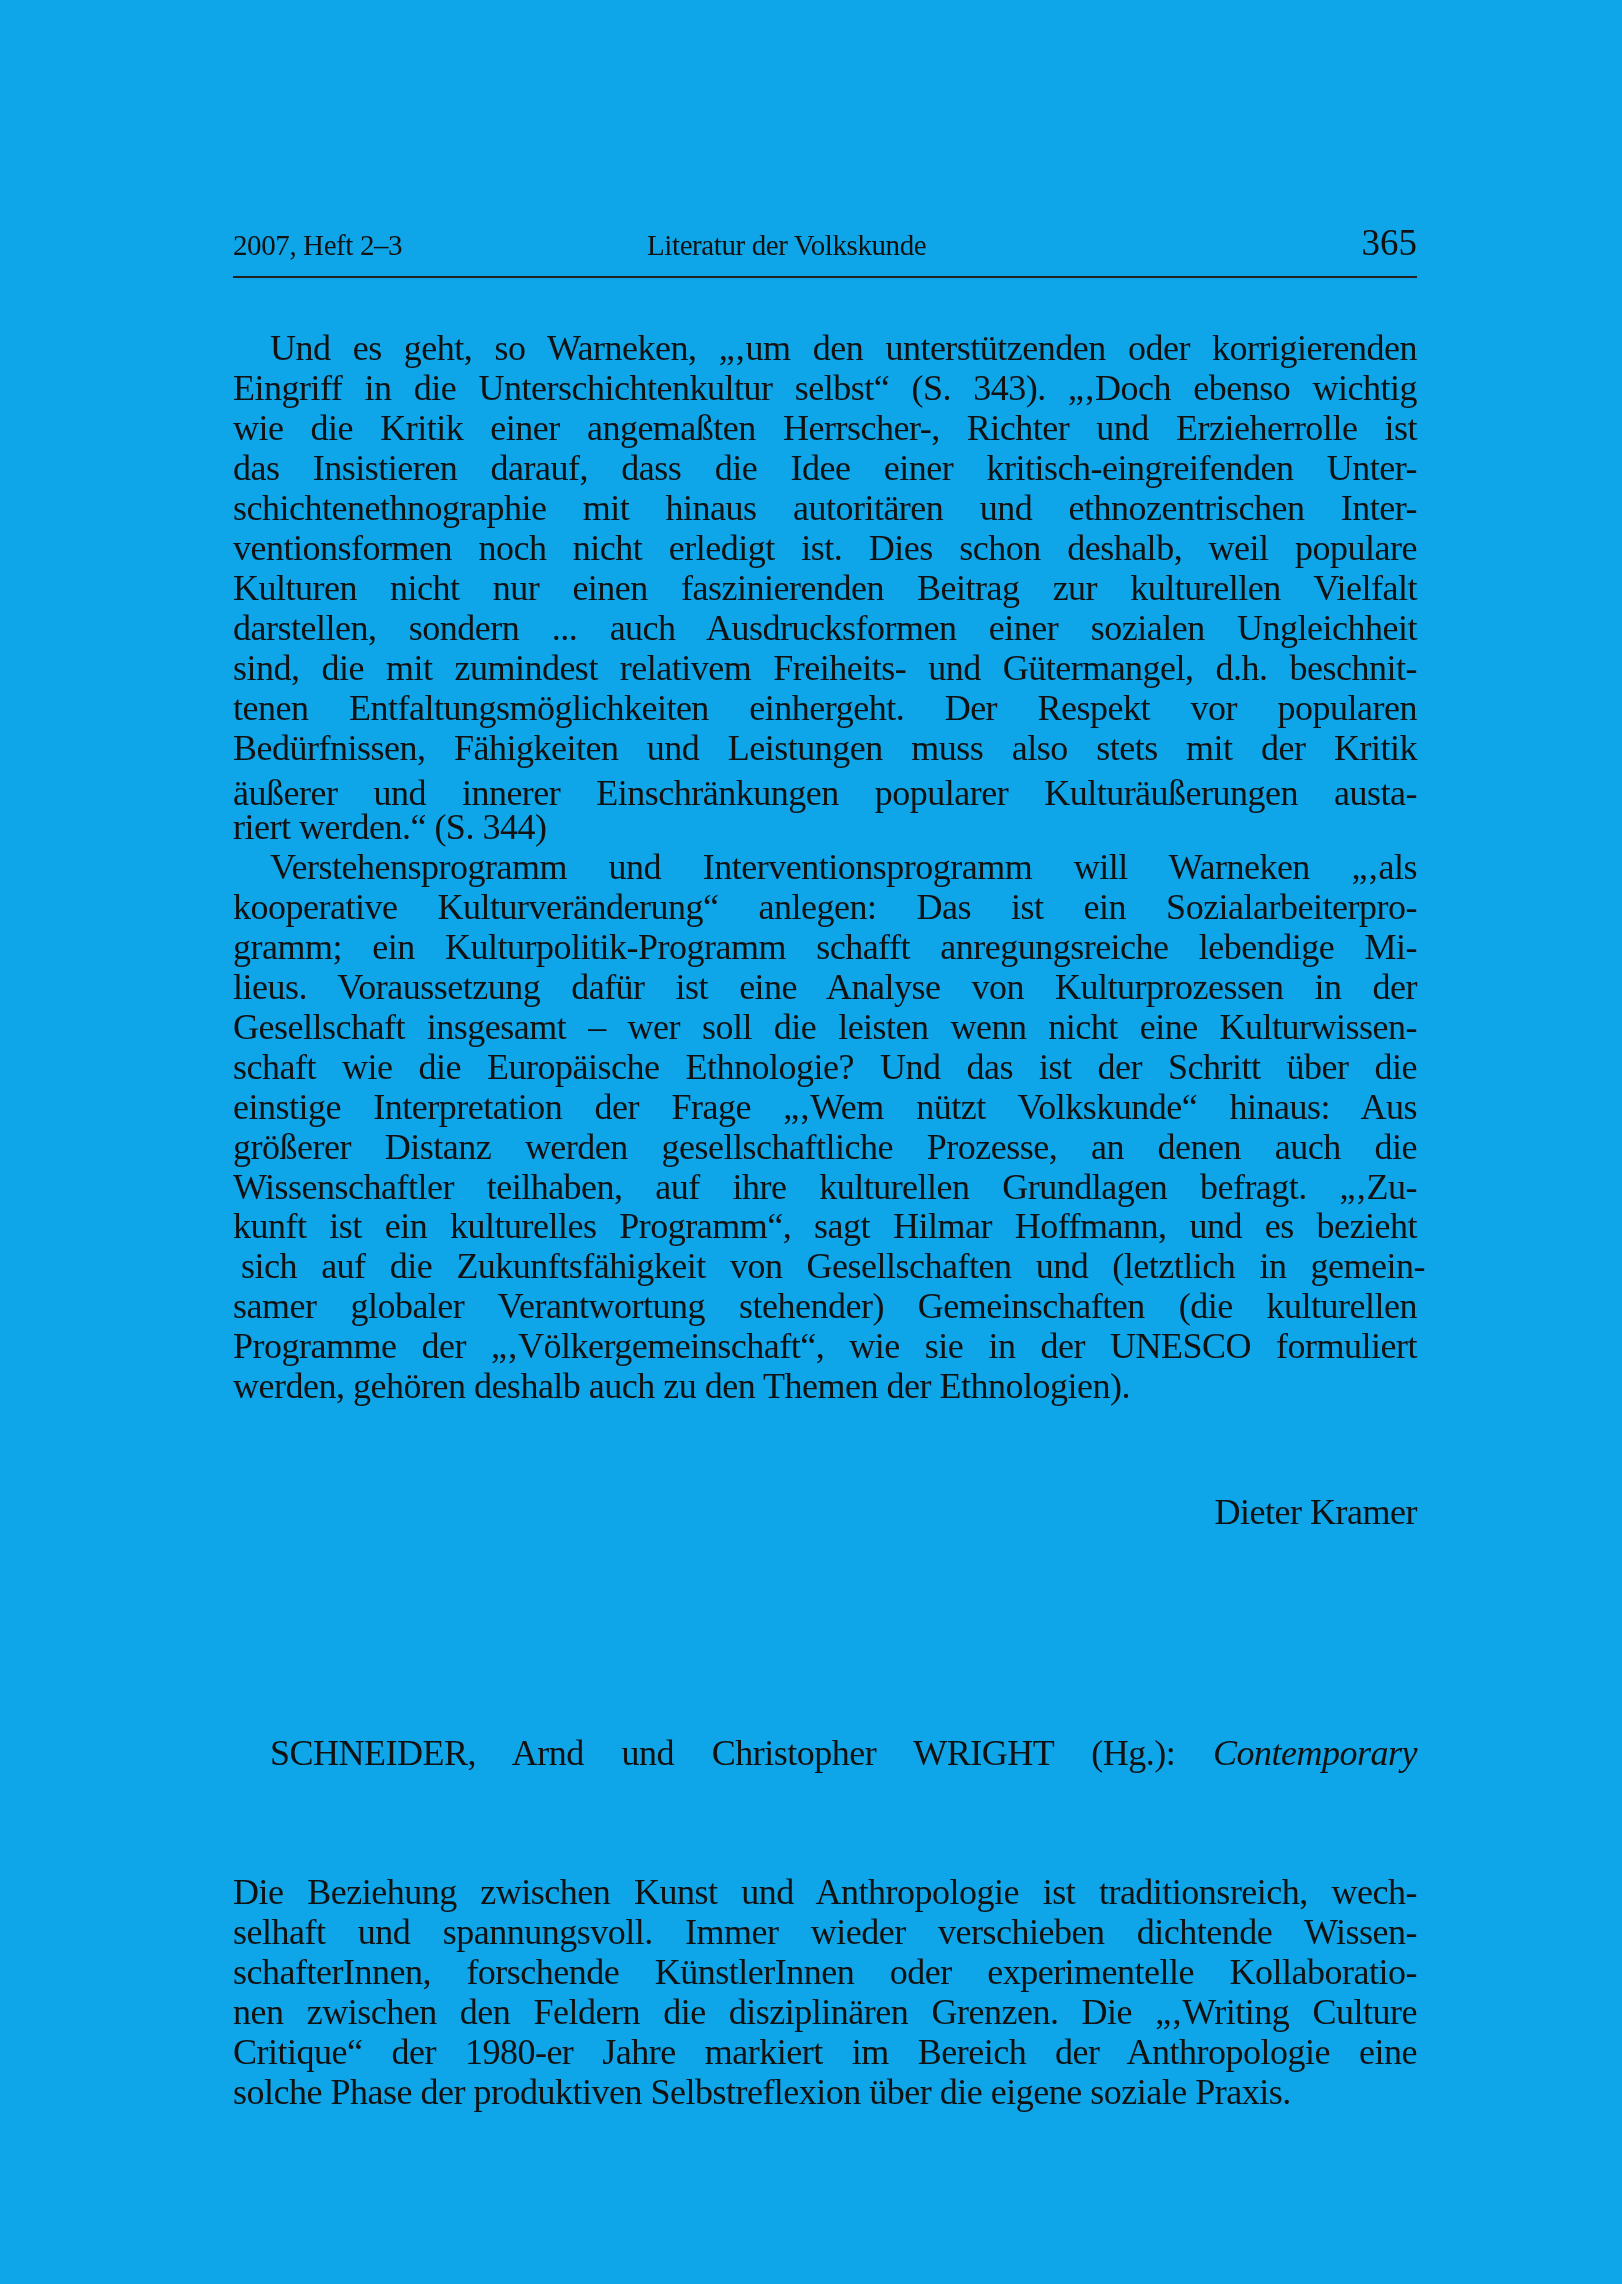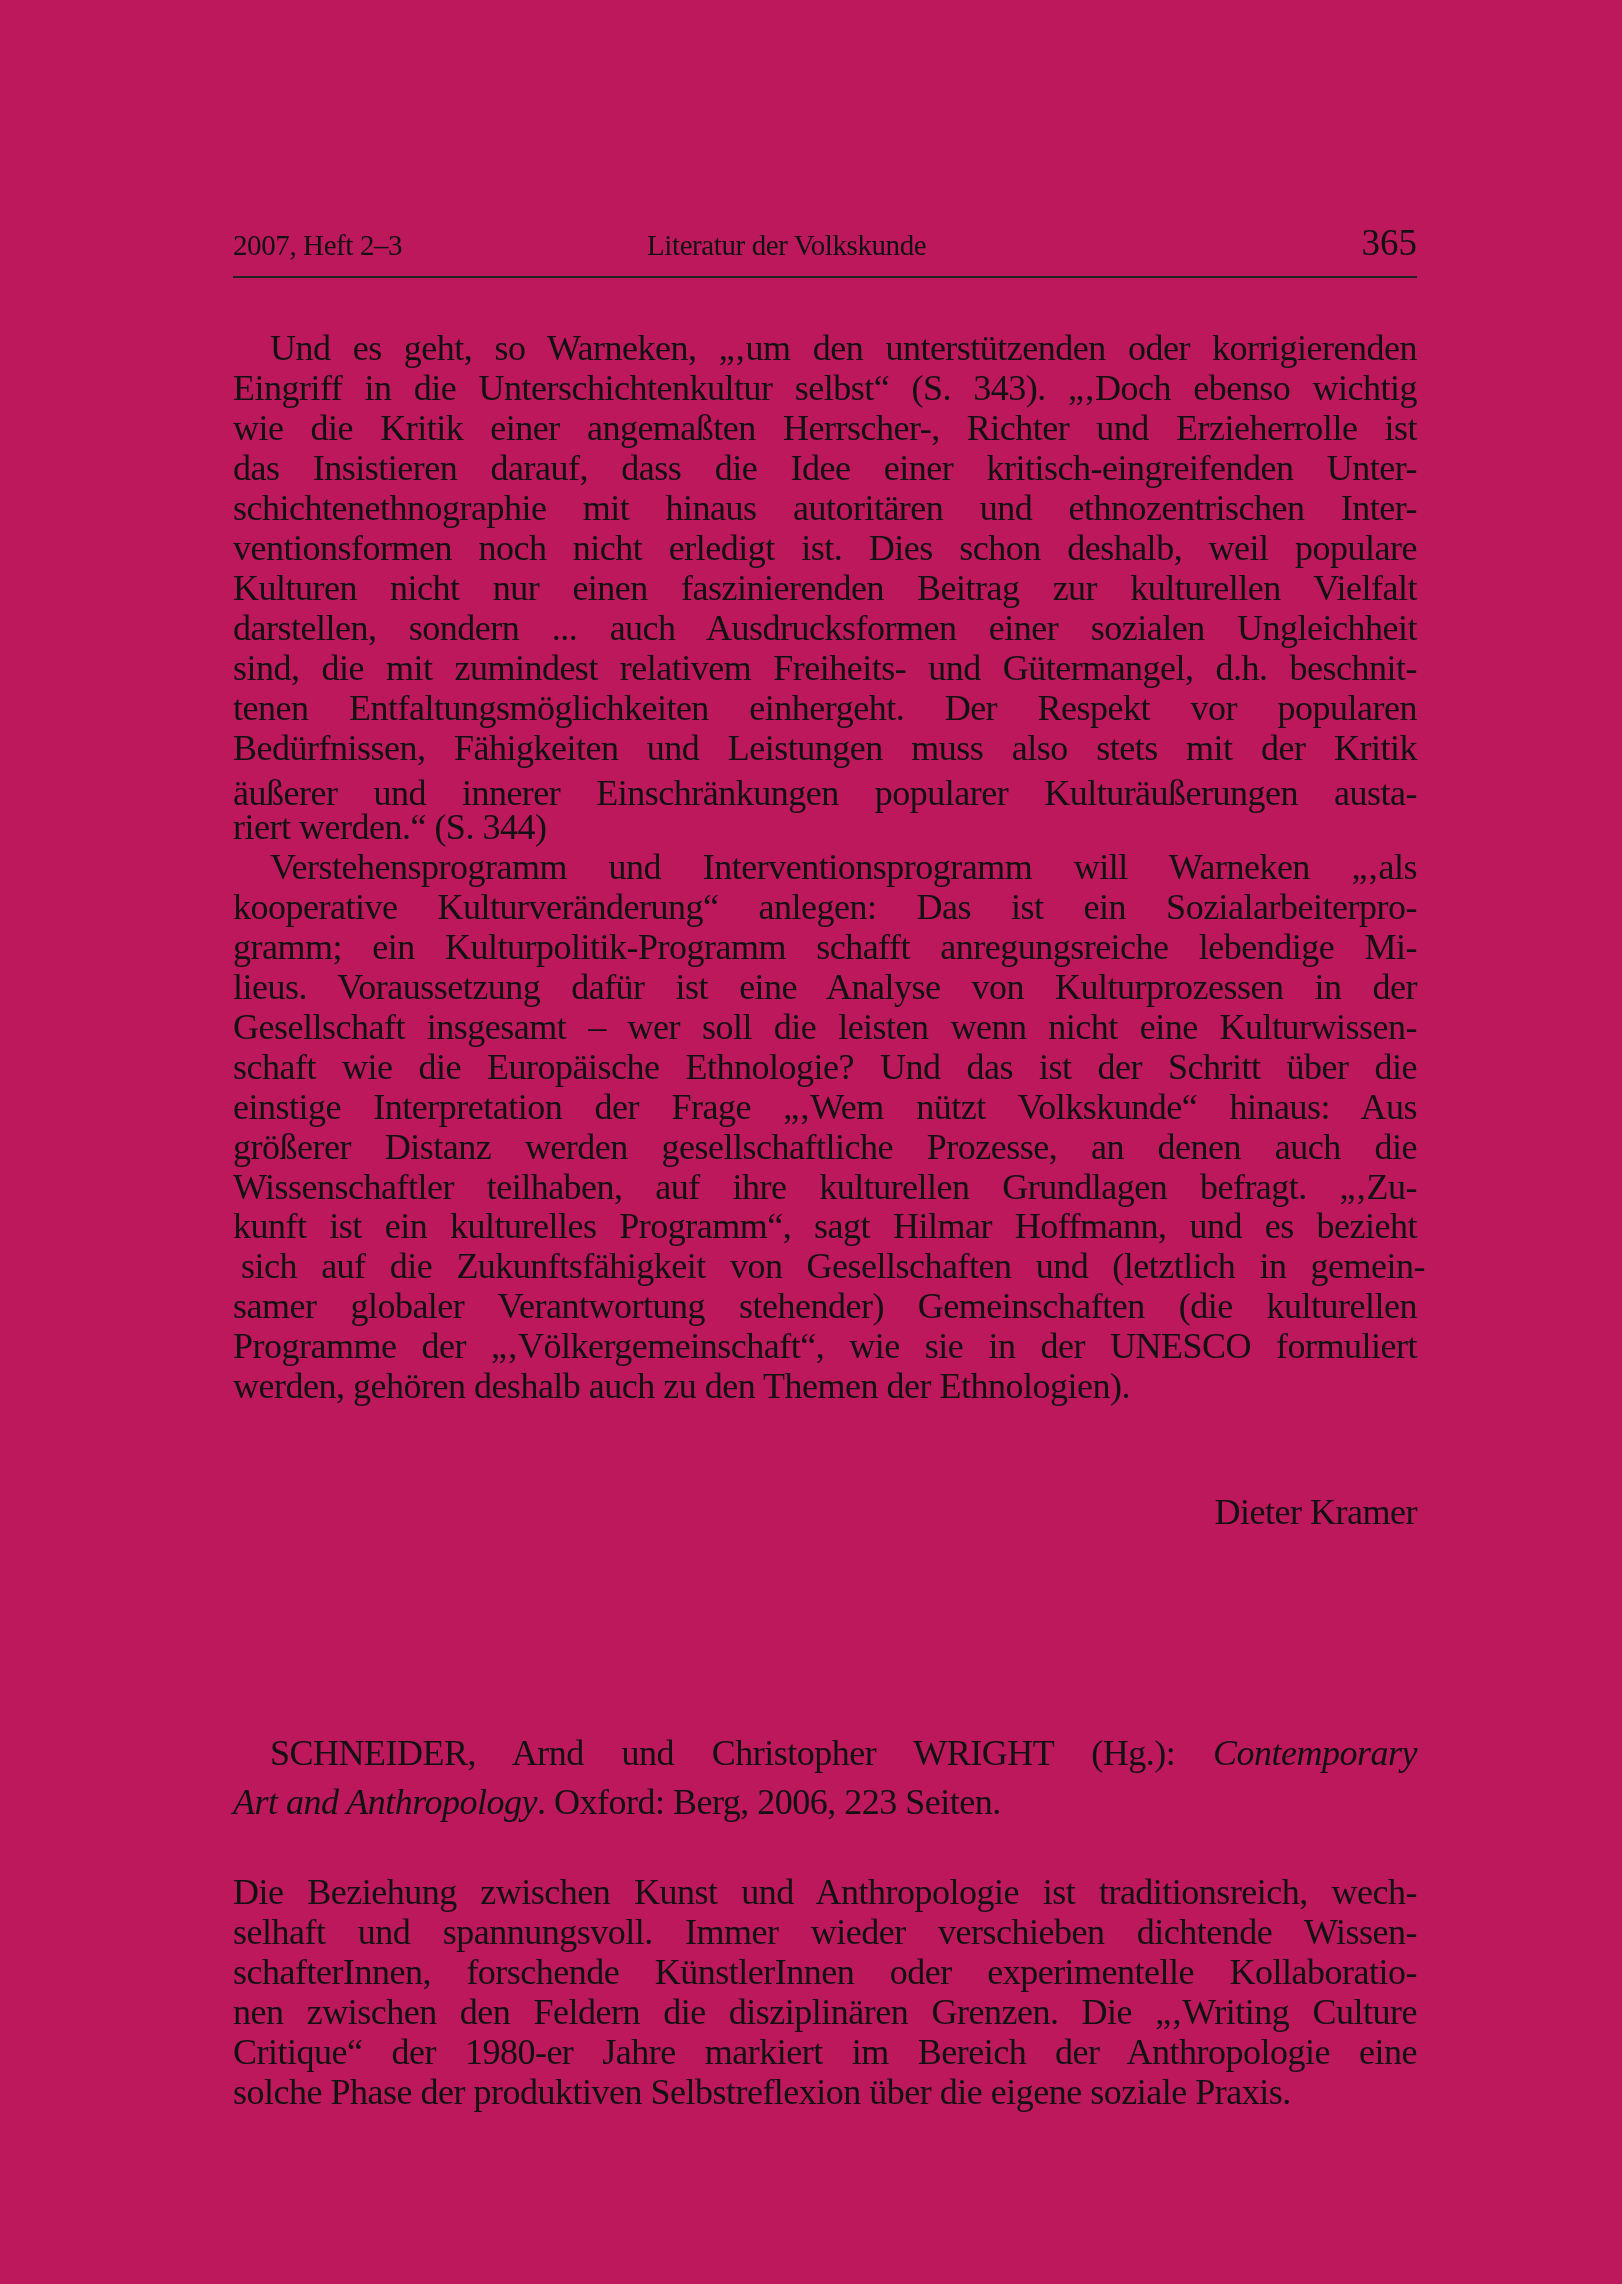--- a/index.html
+++ b/index.html
@@ -1,17 +1,17 @@
 <!DOCTYPE html>
 <html style="font-size:13px"><head>
 <meta charset="utf-8">
 <style>
   html, body { margin: 0; padding: 0; background: #ffffff; }
   body { width: 1622px; height: 2284px; position: relative; overflow: hidden; }
-  .page { position: absolute; left: 0; top: 0; width: 1622px; height: 2284px; background: #be185d; color: #111; font-family: "Liberation Serif", "DejaVu Serif", serif; }
+  .page { position: absolute; left: 0; top: 0; width: 1622px; height: 2284px; background: #0ea5e9; color: #111; font-family: "Liberation Serif", "DejaVu Serif", serif; }
   .header { position: absolute; left: 233px; top: 219px; width: 1184px; height: 57px; }
   .hdr-left { position: absolute; left: 0; top: 9.7px; font-size: 29px; letter-spacing: -0.4px; }
   .hdr-center { position: absolute; left: 414px; top: 9.7px; font-size: 29px; letter-spacing: -0.4px; }
   .hdr-right { position: absolute; right: 0; top: 1.6px; font-size: 37px; }
   .hdr-rule { position: absolute; left: 233px; top: 276px; width: 1184px; height: 2.4px; background: #222; }
   .line { position: absolute; left: 233px; width: 1184px; font-size: 36px; line-height: 41px; white-space: nowrap; text-align: justify; text-align-last: justify; letter-spacing: -0.5px; }
   .line.last { text-align-last: left; }
   .line.indent { left: 270px; width: 1147px; }
   .line.right { text-align: right; text-align-last: right; }
   .ital { font-style: italic; }
@@ -57,21 +57,20 @@
       <div class="line" style="top: 1326px;">Programme der „‚Völkergemeinschaft“, wie sie in der UNESCO formuliert</div>
       <div class="line last" style="top: 1366px;">werden, gehören deshalb auch zu den Themen der Ethnologien).</div>
     </div>
 
   <div class="line indent" style="top:1733px; text-align-last: justify;">
     <span>SCHNEIDER, Arnd und Christopher WRIGHT (Hg.):</span>
     <span class="ital">Contemporary</span>
   </div>
 
   <div class="line right" style="top:1492px;">Dieter Kramer</div>
-  <div class="line last" style="top:1782px;"><span class="ital">Art and Anthropology</span><span>. Oxford: Berg, 2006, 223 Seiten.</span></div>
 
   <div id="review2">
       <div class="line" style="top: 1872px;">Die Beziehung zwischen Kunst und Anthropologie ist traditionsreich, wech-</div>
       <div class="line" style="top: 1912px;">selhaft und spannungsvoll. Immer wieder verschieben dichtende Wissen-</div>
       <div class="line" style="top: 1952px;">schafterInnen, forschende KünstlerInnen oder experimentelle Kollaboratio-</div>
       <div class="line" style="top: 1992px;">nen zwischen den Feldern die disziplinären Grenzen. Die „‚Writing Culture</div>
       <div class="line" style="top: 2032px;">Critique“ der 1980-er Jahre markiert im Bereich der Anthropologie eine</div>
       <div class="line last" style="top: 2072px;">solche Phase der produktiven Selbstreflexion über die eigene soziale Praxis.</div>
     </div>
 

